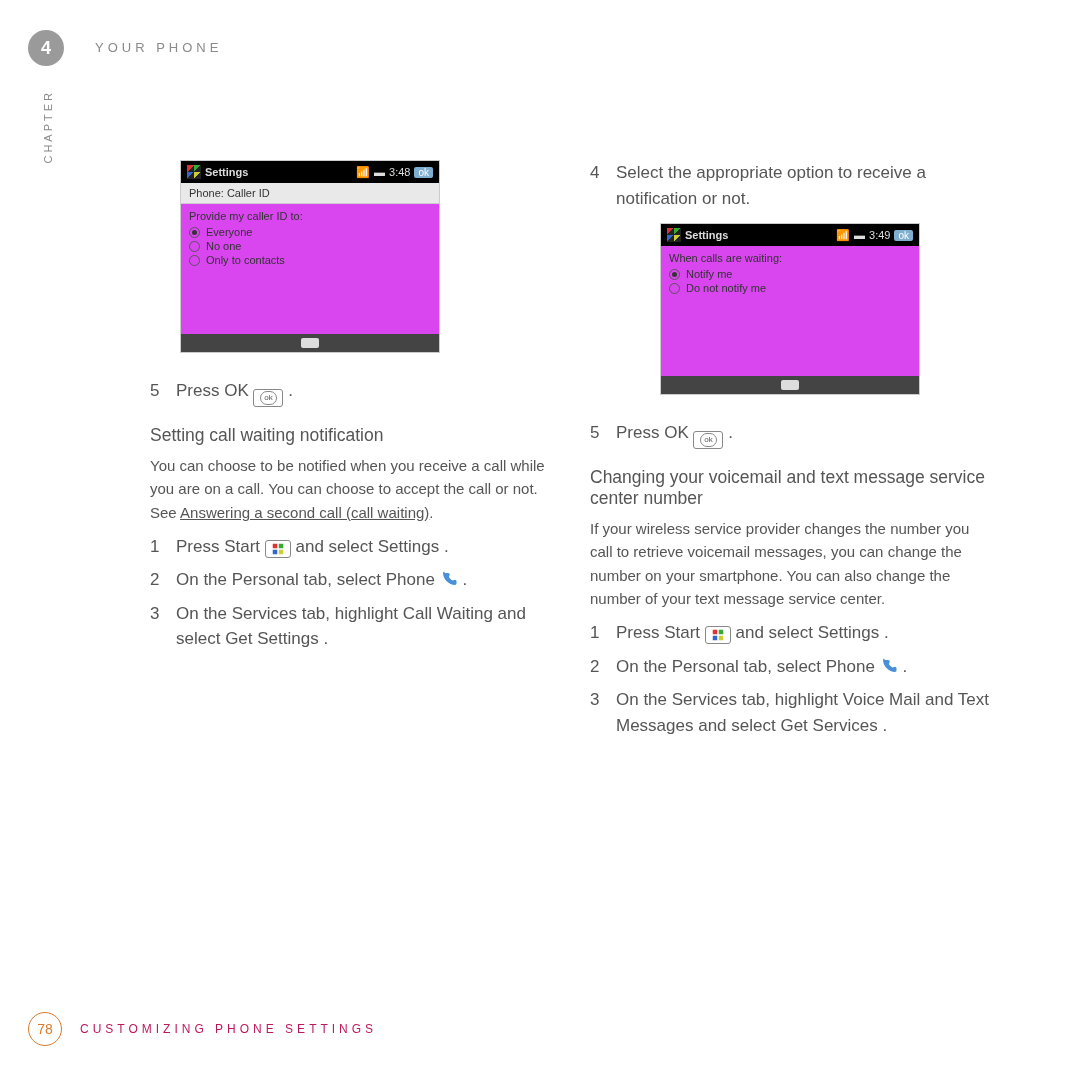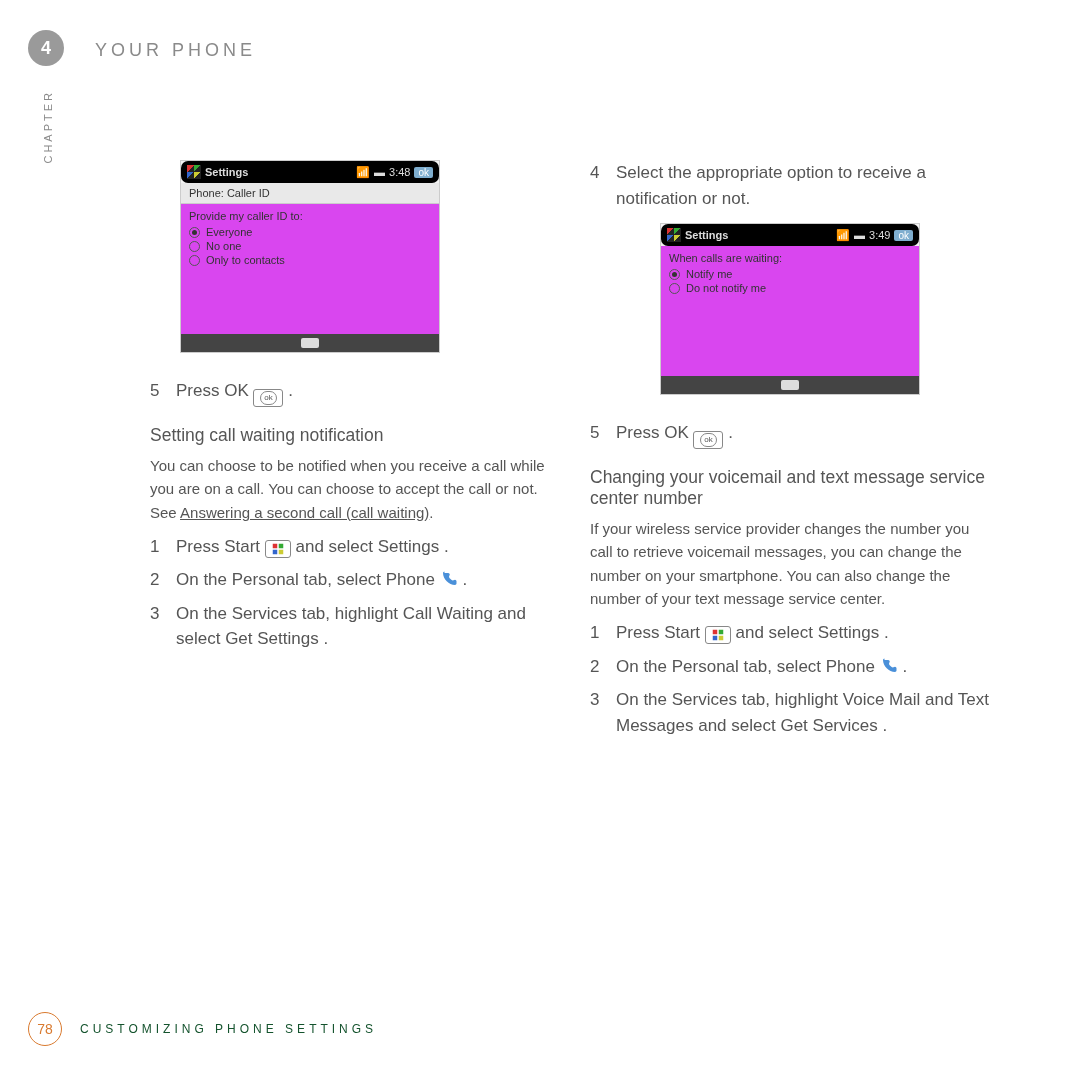--- a/index.html
+++ b/index.html
@@ -1,23 +1,23 @@
 <!DOCTYPE html>
 <html><head>
 <meta charset="utf-8">
 <style>
   * { box-sizing: border-box; margin: 0; padding: 0; }
   body { width: 1080px; height: 1080px; background: #fff; font-family: Arial, Helvetica, sans-serif; position: relative; color: #555; }
   .chapter-badge { position: absolute; left: 28px; top: 30px; width: 36px; height: 36px; border-radius: 50%; background: #9a9a9a; color: #fff; font-size: 18px; font-weight: bold; display: flex; align-items: center; justify-content: center; }
-  .running-head { position: absolute; left: 95px; top: 40px; font-size: 18px; letter-spacing: 4px; color: #8a8a8a; }
+  .running-head { position: absolute; left: 95px; top: 40px; font-size: 13px; letter-spacing: 4px; color: #8a8a8a; }
   .vertical-chapter { position: absolute; left: 42px; top: 90px; font-size: 11px; letter-spacing: 3px; color: #8a8a8a; writing-mode: vertical-rl; transform: rotate(180deg); }
   .columns { position: absolute; left: 150px; top: 160px; width: 870px; display: flex; gap: 40px; }
   .col { width: 400px; }
   .screenshot { border: 1px solid #ccc; background: #f3f3f3; width: 260px; margin: 0 auto 25px auto; font-size: 11px; color: #333; }
-  .shot-status { background: #000; color: #ddd; height: 22px; display: flex; align-items: center; padding: 0 6px; justify-content: space-between; border-radius: 7px; }
+  .shot-status { background: #000; color: #ddd; height: 22px; display: flex; align-items: center; padding: 0 6px; justify-content: space-between; }
   .shot-status .left { display: flex; align-items: center; gap: 4px; }
   .shot-status .right { display: flex; align-items: center; gap: 4px; }
   .win-flag { width: 14px; height: 14px; display: inline-block; background:
       linear-gradient(135deg,#d33 0 50%, transparent 50%) 0 0/7px 7px no-repeat,
       linear-gradient(135deg,#3a3 0 50%, transparent 50%) 7px 0/7px 7px no-repeat,
       linear-gradient(135deg,#36c 0 50%, transparent 50%) 0 7px/7px 7px no-repeat,
       linear-gradient(135deg,#cc3 0 50%, transparent 50%) 7px 7px/7px 7px no-repeat,#222; }
   .ok-pill { background:#7faecf; color:#fff; padding: 0 4px; border-radius: 2px; font-size: 10px; }
   .shot-subtitle { background: #e9e9e9; padding: 4px 8px; font-weight: normal; font-size: 11px; border-bottom: 1px solid #ccc; }
   .shot-body { background: #d946ef; padding: 6px 8px; min-height: 130px; }
@@ -33,21 +33,21 @@
   .subhead { font-size: 17.5px; color: #555; margin: 8px 0 8px 0; }
   .start-key { display: inline-flex; align-items: center; justify-content: center; vertical-align: -3px; width: 26px; height: 18px; border: 1px solid #888; border-radius: 3px; background: #fff; }
   .start-key svg { width: 12px; height: 12px; }
   .ok-btn { display: inline-flex; align-items: center; justify-content: center; vertical-align: -4px; width: 30px; height: 18px; border: 1px solid #888; border-radius: 3px; background: #fff; font-size: 9px; }
   .ok-btn span { border: 1px solid #888; border-radius: 8px; padding: 0 3px; font-size: 8px; }
   .phone-ico { display: inline-block; vertical-align: -3px; width: 18px; height: 18px; }
   .phone-ico svg { width: 18px; height: 18px; }
   .link { text-decoration: underline; }
   .footer { position: absolute; left: 28px; bottom: 34px; display: flex; align-items: center; gap: 18px; }
   .page-badge { width: 34px; height: 34px; border: 1px solid #d97a2f; border-radius: 50%; color: #d97a2f; display: flex; align-items: center; justify-content: center; font-size: 14px; }
-  .footer-text { font-size: 12px; letter-spacing: 4px; color: #14532d; }
+  .footer-text { font-size: 12px; letter-spacing: 4px; color: #be185d; }
 </style>
 </head>
 <body>
 
 <div class="chapter-badge">4</div>
 <div class="running-head">YOUR PHONE</div>
 <div class="vertical-chapter">CHAPTER</div>
 
 <div class="columns">
 

